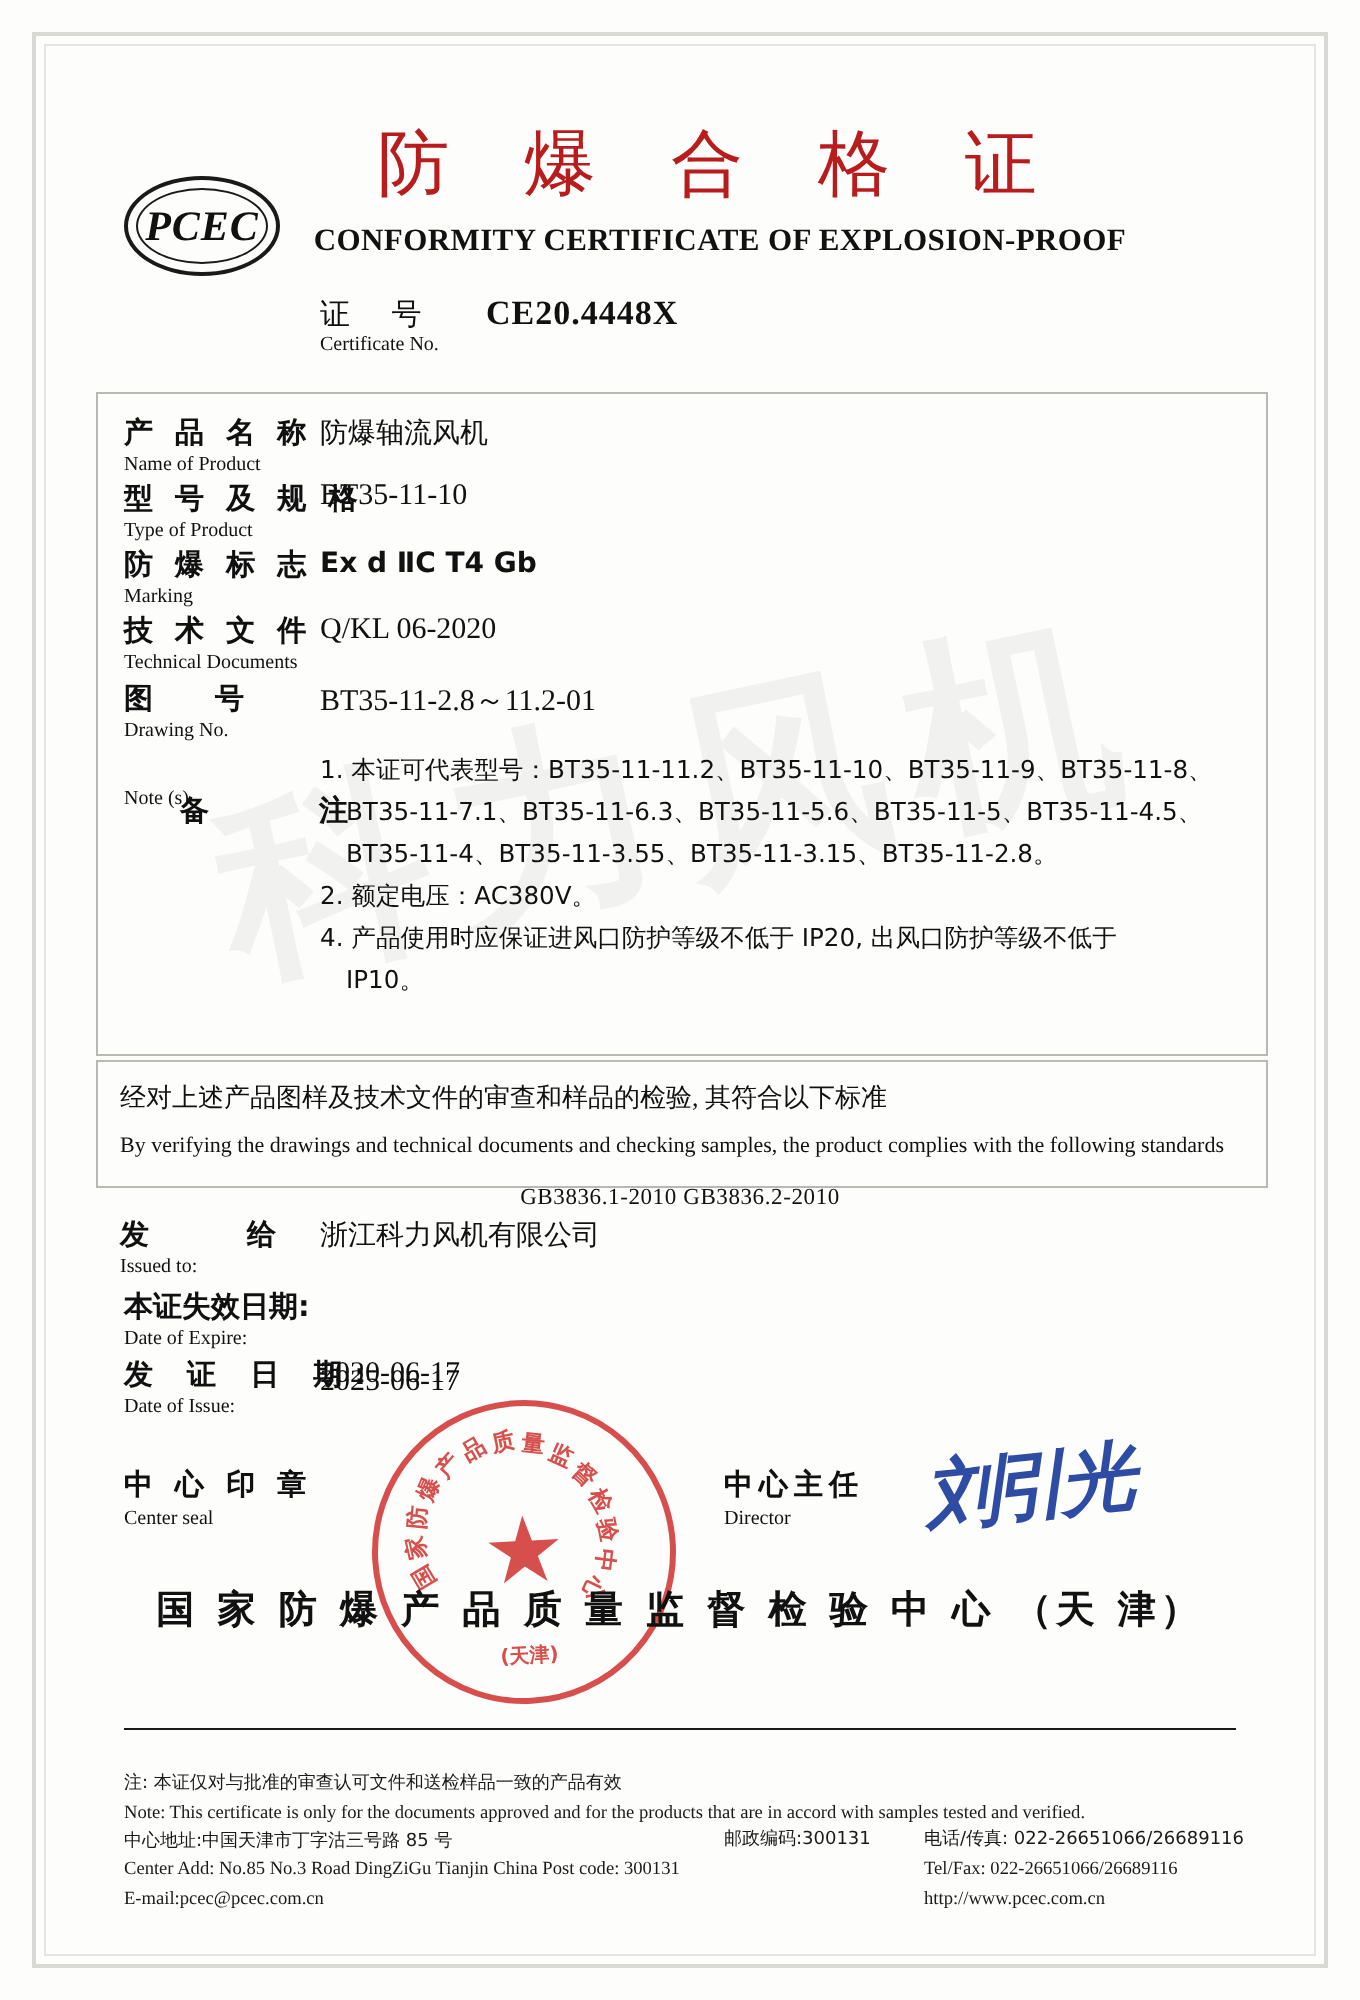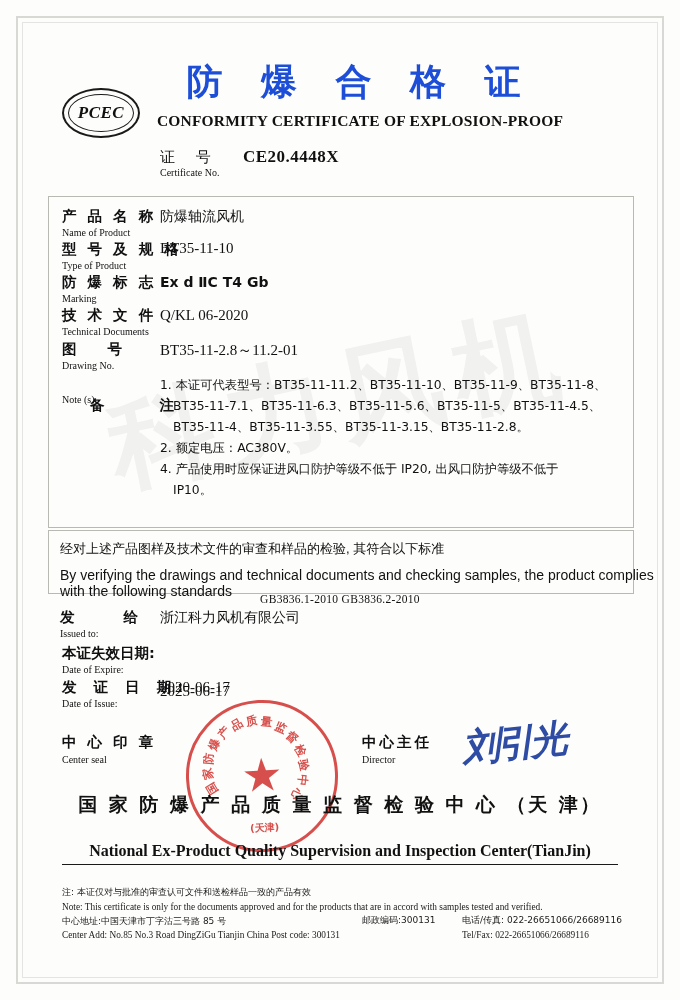--- a/index.html
+++ b/index.html
@@ -74,36 +74,36 @@
   .logo-inner {
     width: 64px;
     height: 36px;
     border: 1.5px solid #1a1a1a;
     border-radius: 50%;
     display: flex;
     align-items: center;
     justify-content: center;
     font-style: italic;
     font-weight: 700;
-    font-size: 17px;
+    font-size: 21px;
     letter-spacing: 0.5px;
     font-family: "Liberation Serif", serif;
   }
 
   .title-cn {
     position: absolute;
     left: 150px;
     top: 58px;
     width: 420px;
     text-align: center;
     font-size: 36px;
-    font-weight: 700;
+    font-weight: 400;
     letter-spacing: 13px;
     font-family: "DejaVu Sans", sans-serif;
-    color: #1d4ed8;
+    color: #b91c1c;
   }
   .title-en {
     position: absolute;
     left: 150px;
     top: 112px;
     width: 420px;
     text-align: center;
     font-size: 15.5px;
     font-weight: 700;
     font-family: "Liberation Serif", serif;
@@ -196,28 +196,29 @@
     width: 584px;
     height: 62px;
     border: 1px solid #b9b9b4;
     background: rgba(255,255,255,0.2);
   }
   .verify-cn {
     position: absolute;
     left: 60px;
     top: 540px;
     font-size: 13px;
-    font-family: Liberation Sans, sans-serif;
+    font-family: Liberation Serif, serif;
   }
   .verify-en {
     position: absolute;
     left: 60px;
     top: 567px;
-    font-size: 14px;
-    font-family: Liberation Sans, sans-serif;
+    font-size: 11px;
+    font-family: Liberation Serif, serif;
+    text-align: right;
   }
   .standards {
     position: absolute;
     left: 48px;
     top: 593px;
     width: 584px;
     text-align: center;
     font-size: 11.5px;
     font-family: "Liberation Serif", serif;
     letter-spacing: 0.3px;
@@ -443,30 +444,33 @@
         <span>★</span>
       </div>
     <div class="seal-bottom">(天津)</div>
   </div>
 
   <div class="row-label-cn" style="left:362px; top:733px; letter-spacing:3px;">中心主任</div>
   <div class="row-label-en" style="left:362px; top:754px;font-family:Liberation Serif, serif;">Director</div>
   <div class="signature">刘引光</div>
 
   <div class="footer-cn1">国 家 防 爆 产 品 质 量 监 督 检 验 中 心 （天 津）</div>
-  <div class="footer-en">National Ex-Product Quality Supervision and Inspection Center(TianJin)</div>
   <div class="footer-rule"></div>
 
   <div class="fineprint">
     <div class="cn">注: 本证仅对与批准的审查认可文件和送检样品一致的产品有效</div>
     <div>Note: This certificate is only for the documents approved and for the products that are in accord with samples tested and verified.</div>
     <div class="fp-row">
       <span class="cn">中心地址:中国天津市丁字沽三号路 85 号</span>
       <span class="fp-right cn">邮政编码:300131</span>
       <span class="fp-right cn" style="left:400px;">电话/传真: 022-26651066/26689116</span>
     </div>
     <div class="fp-row">
       <span>Center Add: No.85 No.3 Road DingZiGu Tianjin China Post code: 300131</span>
       <span class="fp-right" style="left:400px;">Tel/Fax: 022-26651066/26689116</span>
     </div>
+    <div class="fp-row">
+      <span>E-mail:pcec@pcec.com.cn</span>
+      <span class="fp-right" style="left:400px;">http://www.pcec.com.cn</span>
+    </div>
   </div>
 
 </div>
 
 </body></html>

